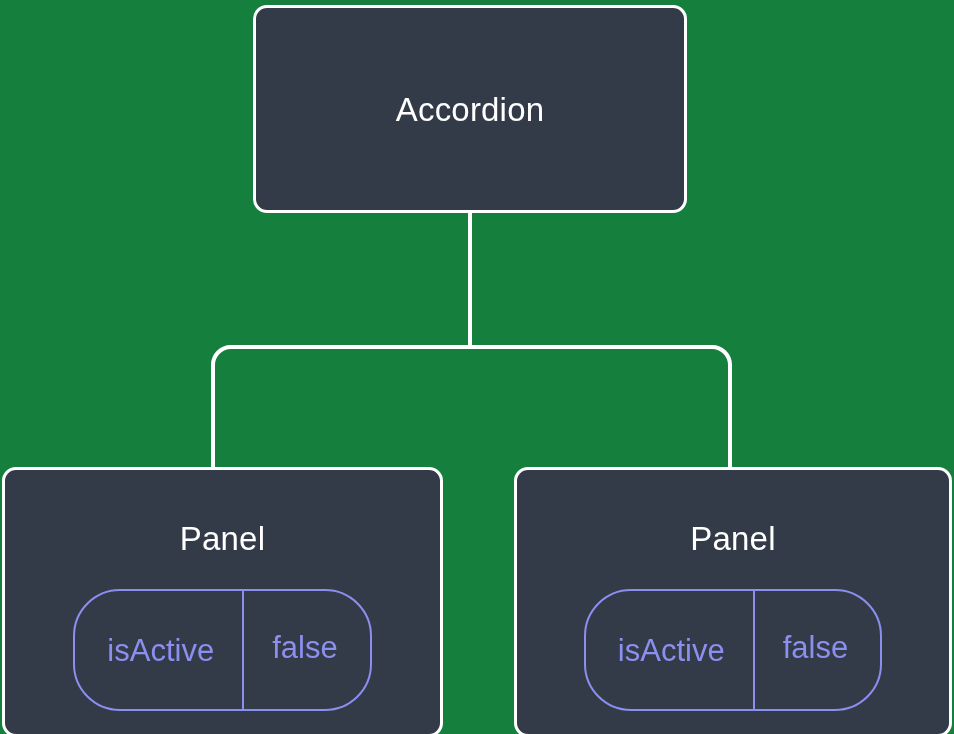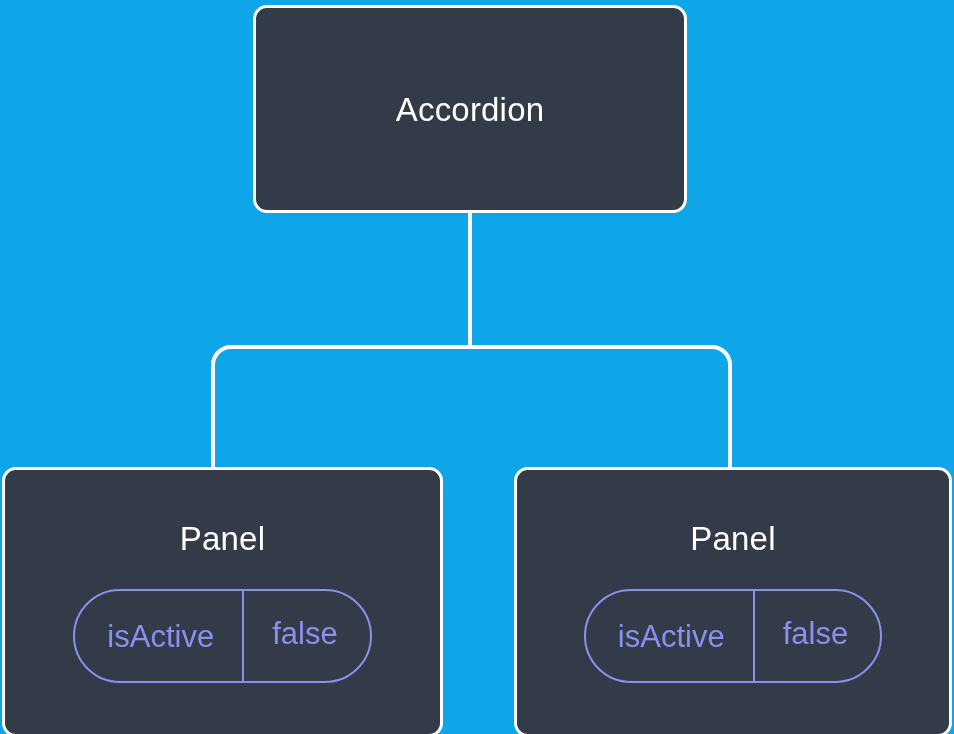--- a/index.html
+++ b/index.html
@@ -6,21 +6,21 @@
   * { margin:0; padding:0; box-sizing:border-box; }
   html, body {
     width:954px; height:734px;
     background:#4d6a72;
     font-family:"Liberation Sans", sans-serif;
     overflow:hidden;
   }
   #stage {
     position:relative;
     width:954px; height:734px;
-    background:#0ea5e9;
+    background:#15803d;
   }
 
   
   #edges {
     position:absolute;
     left:0; top:0;
     width:954px; height:734px;
     pointer-events:none;
   }
 
@@ -58,21 +58,21 @@
     padding-top:52px;
     border-bottom-left-radius:14px;
     border-bottom-right-radius:14px;
   }
   #node-panel-0 { left:2px;   width:441px; }
   #node-panel-1 { left:514px; width:438px; }
 
   
   .prop-pill {
     margin-top:34px;
-    height:94px;
+    height:122px;
     display:flex;
     align-items:stretch;
     border:2px solid #8b8ff0;
     border-radius:47px;
     overflow:hidden;
   }
   .prop-key, .prop-val {
     display:flex;
     align-items:center;
     justify-content:center;

